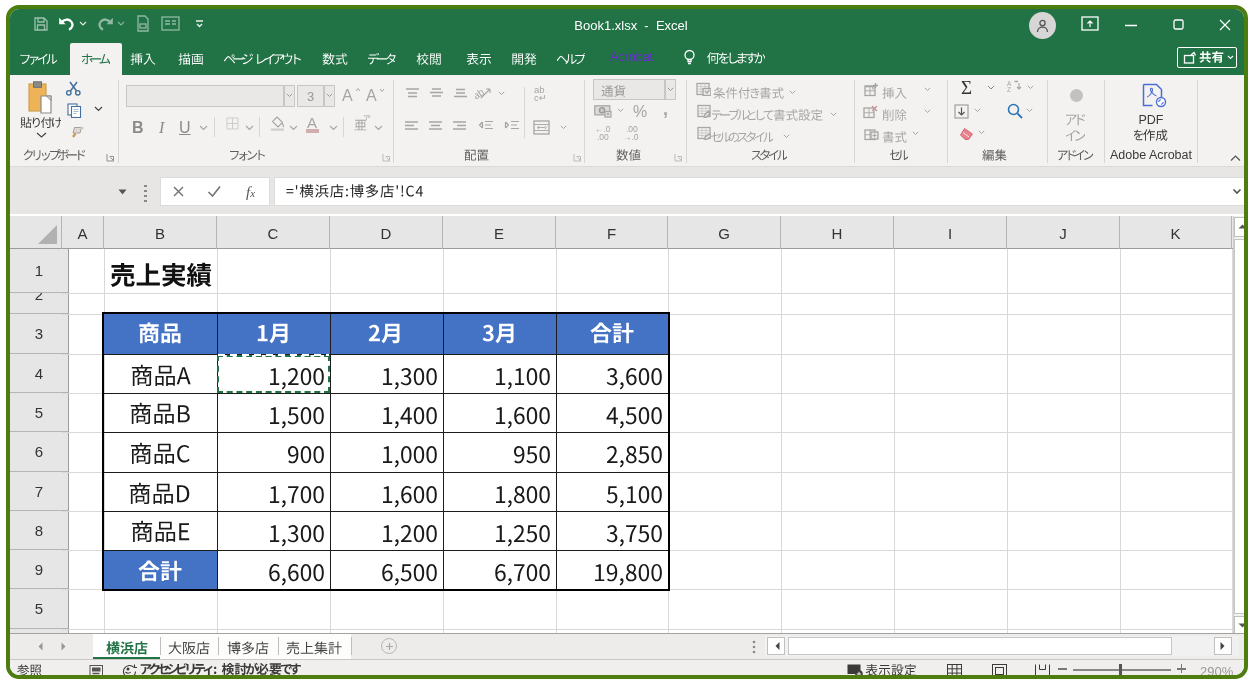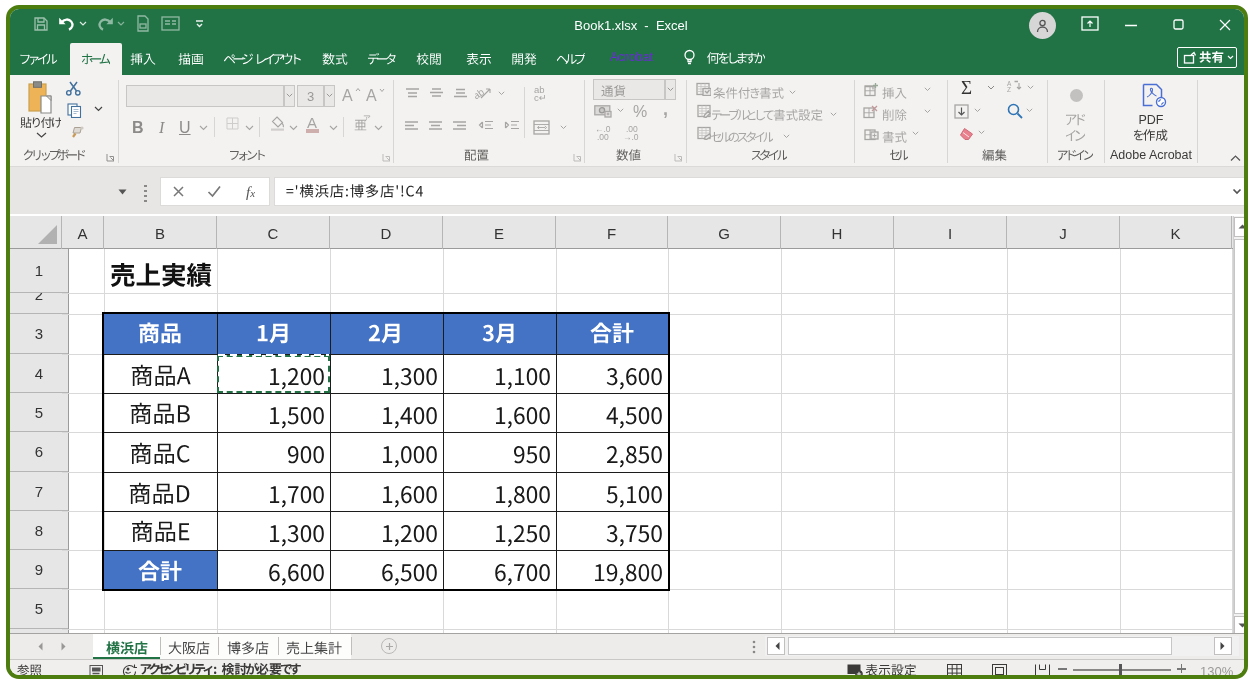--- a/index.html
+++ b/index.html
@@ -728,13 +728,13 @@
       <rect x="3.5" y="3.5" width="8" height="7"></rect>
     </svg>
 <svg class="abs" style="left:1025px;top:655px" width="15" height="14" fill="none" stroke="#3b3a39">
       <path d="M0.5 0.5v13h14V0.5M4.5 0.5v5h6v-5"></path>
     </svg>
 <div class="abs" style="left:1048px;top:659px;width:9px;height:1.5px;background:#777"></div>
 <div class="abs" style="left:1063px;top:660px;width:98px;height:1.5px;background:#8a8886"></div>
 <div class="abs" style="left:1109px;top:655px;width:2.5px;height:11px;background:#555"></div>
 <div class="abs" style="left:1167px;top:659px;width:9px;height:1.5px;background:#777"></div>
 <div class="abs" style="left:1170.8px;top:655.2px;width:1.5px;height:9px;background:#777"></div>
-<div class="abs" style="left:1190px;top:655px;color:#9a9896;font-size:13px">130%</div>
+<div class="abs" style="left:1190px;top:655px;color:#9a9896;font-size:13px">290%</div>
 </div>
 </body></html>

